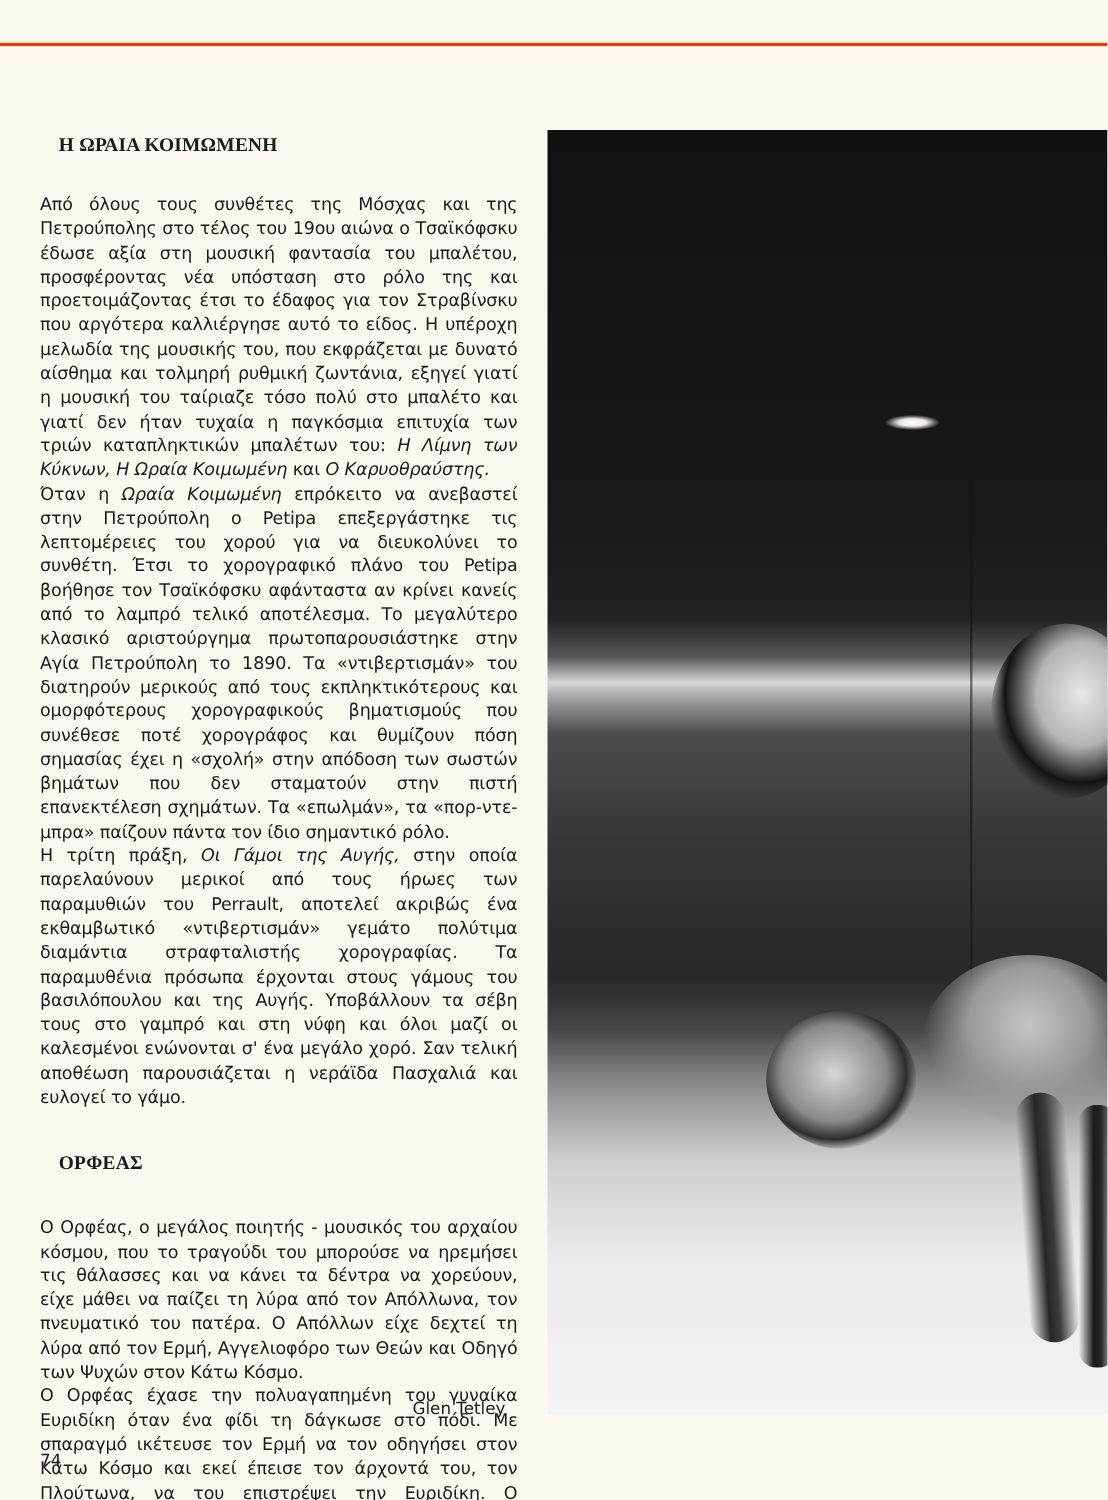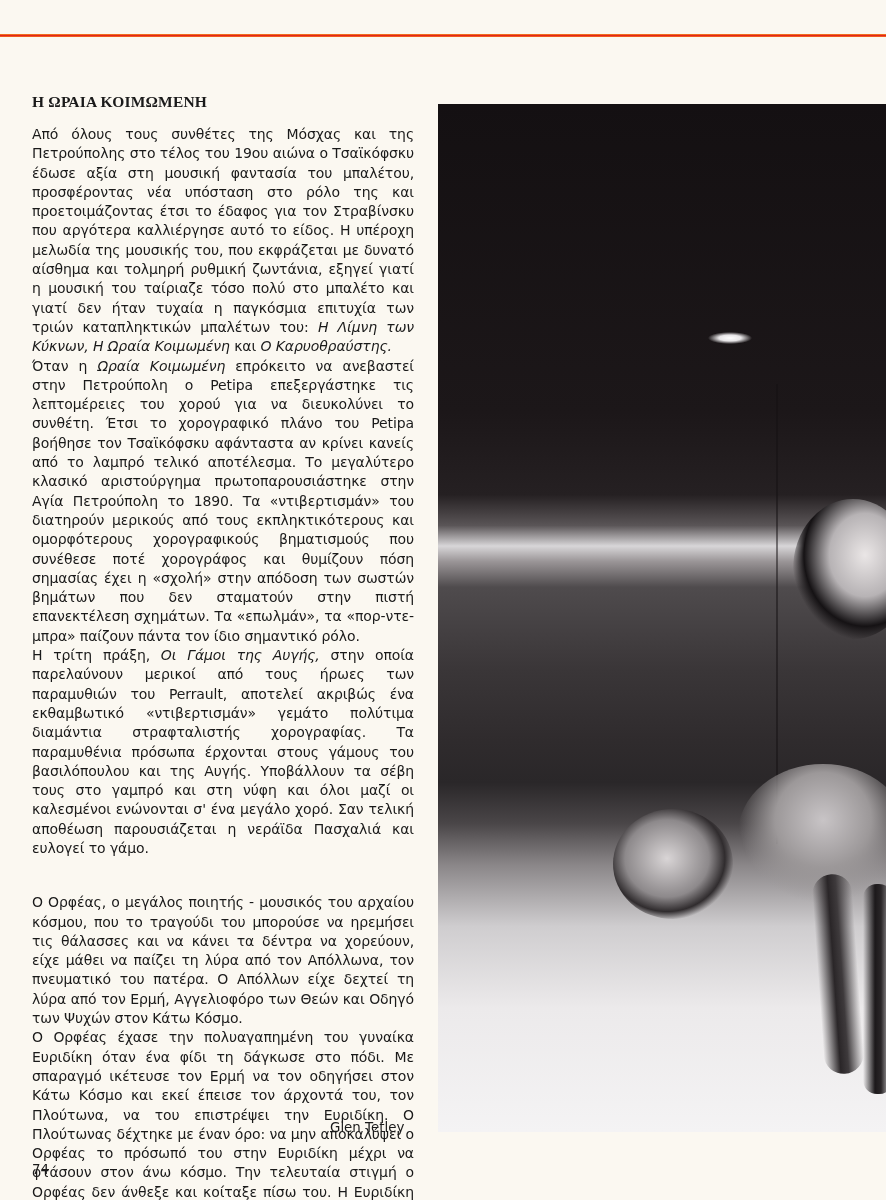--- a/index.html
+++ b/index.html
@@ -12,21 +12,21 @@
   .rule {
     position: absolute; left: 0; top: 34px; width: 886px; height: 3px;
     background: linear-gradient(to bottom, #f6a11d 0%, #e4251c 40%, #e4251c 70%, #f6a11d 100%);
   }
   .col {
     position: absolute; left: 32px; top: 92px; width: 382px;
   }
   h2 {
     font-family: "Liberation Serif", serif;
     font-weight: bold; font-size: 15.5px; letter-spacing: 0.2px;
-    margin: 0; line-height: 20px;
+    margin: 15px; line-height: 20px;
   }
   p {
     margin: 0; font-size: 14px; line-height: 19.3px;
     text-align: justify; letter-spacing: -0.1px;
   }
   .gap1 { height: 13px; }
   .gap2 { height: 18px; }
   .gap3 { height: 17px; }
   .sig {
     position: absolute; left: 330px; top: 1120px; font-size: 13.4px;
@@ -79,20 +79,21 @@
 
 <div class="rule"></div>
 
 <div class="col">
   <h2>Η ΩΡΑΙΑ ΚΟΙΜΩΜΕΝΗ</h2>
   <div class="gap1"></div>
   <p><span>Από όλους τους συνθέτες της Μόσχας και της Πετρούπολης στο τέλος του 19ου αιώνα ο Τσαϊκόφσκυ έδωσε αξία στη μουσική φαντασία του μπαλέτου, προσφέροντας νέα υπόσταση στο ρόλο της και προετοιμάζοντας έτσι το έδαφος για τον Στραβίνσκυ που αργότερα καλλιέργησε αυτό το είδος. Η υπέροχη μελωδία της μουσικής του, που εκφράζεται με δυνατό αίσθημα και τολμηρή ρυθμική ζωντάνια, εξηγεί γιατί η μουσική του ταίριαζε τόσο πολύ στο μπαλέτο και γιατί δεν ήταν τυχαία η παγκόσμια επιτυχία των τριών καταπληκτικών μπαλέτων του: </span><i>Η Λίμνη των Κύκνων, Η Ωραία Κοιμωμένη</i><span> και </span><i>Ο Καρυοθραύστης.</i></p>
   <p><span>Όταν η </span><i>Ωραία Κοιμωμένη</i><span> επρόκειτο να ανεβαστεί στην Πετρούπολη ο Petipa επεξεργάστηκε τις λεπτομέρειες του χορού για να διευκολύνει το συνθέτη. Έτσι το χορογραφικό πλάνο του Petipa βοήθησε τον Τσαϊκόφσκυ αφάνταστα αν κρίνει κανείς από το λαμπρό τελικό αποτέλεσμα. Το μεγαλύτερο κλασικό αριστούργημα πρωτοπαρουσιάστηκε στην Αγία Πετρούπολη το 1890. Τα «ντιβερτισμάν» του διατηρούν μερικούς από τους εκπληκτικότερους και ομορφότερους χορογραφικούς βηματισμούς που συνέθεσε ποτέ χορογράφος και θυμίζουν πόση σημασίας έχει η «σχολή» στην απόδοση των σωστών βημάτων που δεν σταματούν στην πιστή επανεκτέλεση σχημάτων. Τα «επωλμάν», τα «πορ-ντε-μπρα» παίζουν πάντα τον ίδιο σημαντικό ρόλο.</span></p>
   <p><span>Η τρίτη πράξη, </span><i>Οι Γάμοι της Αυγής,</i><span> στην οποία παρελαύνουν μερικοί από τους ήρωες των παραμυθιών του Perrault, αποτελεί ακριβώς ένα εκθαμβωτικό «ντιβερτισμάν» γεμάτο πολύτιμα διαμάντια στραφταλιστής χορογραφίας. Τα παραμυθένια πρόσωπα έρχονται στους γάμους του βασιλόπουλου και της Αυγής. Υποβάλλουν τα σέβη τους στο γαμπρό και στη νύφη και όλοι μαζί οι καλεσμένοι ενώνονται σ' ένα μεγάλο χορό. Σαν τελική αποθέωση παρουσιάζεται η νεράϊδα Πασχαλιά και ευλογεί το γάμο.</span></p>
   <div class="gap2"></div>
+  <h2>ΟΡΦΕΑΣ</h2>
   <div class="gap3"></div>
   <p>Ο Ορφέας, ο μεγάλος ποιητής - μουσικός του αρχαίου κόσμου, που το τραγούδι του μπορούσε να ηρεμήσει τις θάλασσες και να κάνει τα δέντρα να χορεύουν, είχε μάθει να παίζει τη λύρα από τον Απόλλωνα, τον πνευματικό του πατέρα. Ο Απόλλων είχε δεχτεί τη λύρα από τον Ερμή, Αγγελιοφόρο των Θεών και Οδηγό των Ψυχών στον Κάτω Κόσμο.</p>
   <p>Ο Ορφέας έχασε την πολυαγαπημένη του γυναίκα Ευριδίκη όταν ένα φίδι τη δάγκωσε στο πόδι. Με σπαραγμό ικέτευσε τον Ερμή να τον οδηγήσει στον Κάτω Κόσμο και εκεί έπεισε τον άρχοντά του, τον Πλούτωνα, να του επιστρέψει την Ευριδίκη. Ο Πλούτωνας δέχτηκε με έναν όρο: να μην αποκαλύψει ο Ορφέας το πρόσωπό του στην Ευριδίκη μέχρι να φτάσουν στον άνω κόσμο. Την τελευταία στιγμή ο Ορφέας δεν άνθεξε και κοίταξε πίσω του. Η Ευριδίκη χάθηκε για πάντα. Για να τιμωρηθεί για το θανάσιμο αμάρτημά του, ο Ορφέας έπεσε στα χέρια των Βακχίδων, ακολούθων του Διονύσου. Αυτές τον διαμέλισαν. Ο Απόλλων πήρε τη λύρα και την επέστρεψε στον ουρανό. Μερικοί ισχυρίζονται ότι το κεφάλι του Ορφέα έπεσε στη θάλασσα και τα κύματα το έβγαλαν σε ένα μικρό νησί απ' όπου πάντα τραγουδάει ύμνους προφητικούς.</p>
 </div>
 
 <div class="sig">Glen Tetley</div>
 <div class="pageno">74</div>
 
 <div class="photo">
   <div class="stage-line"></div>

